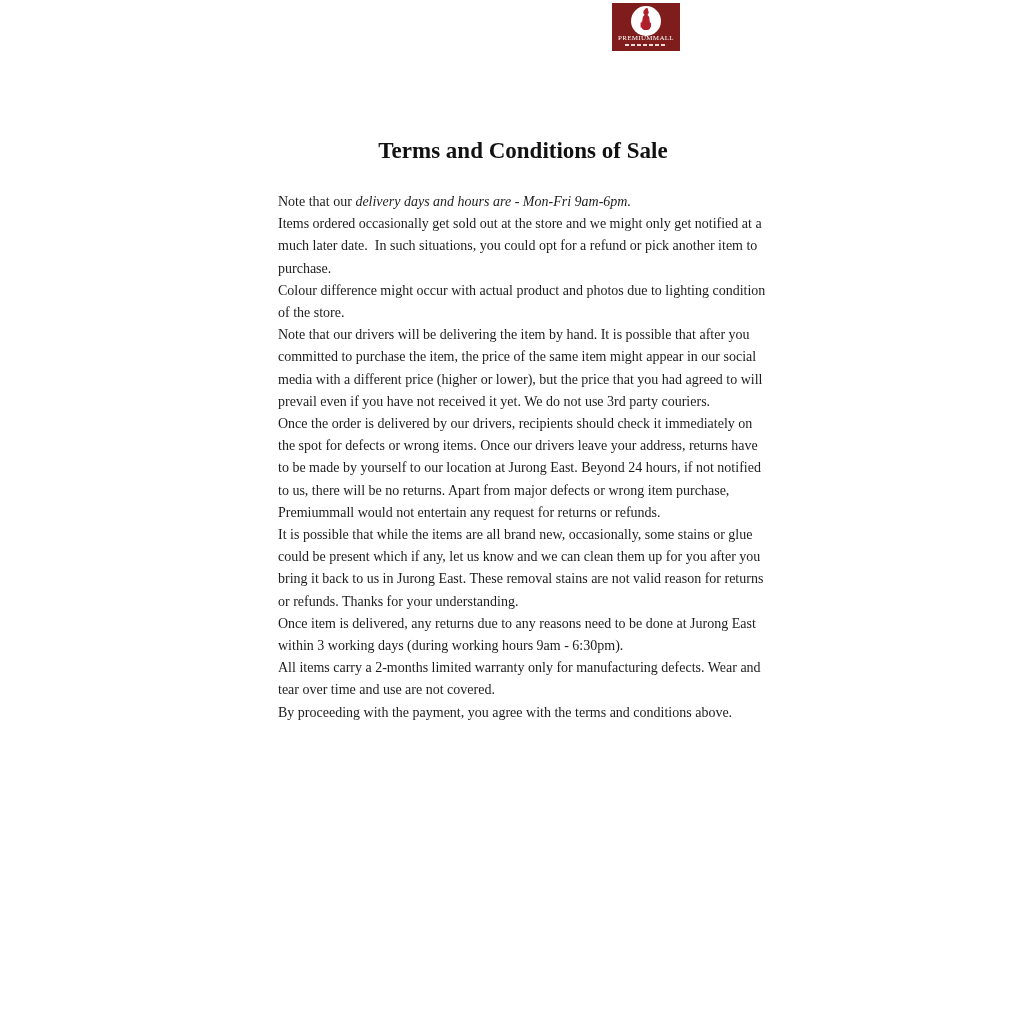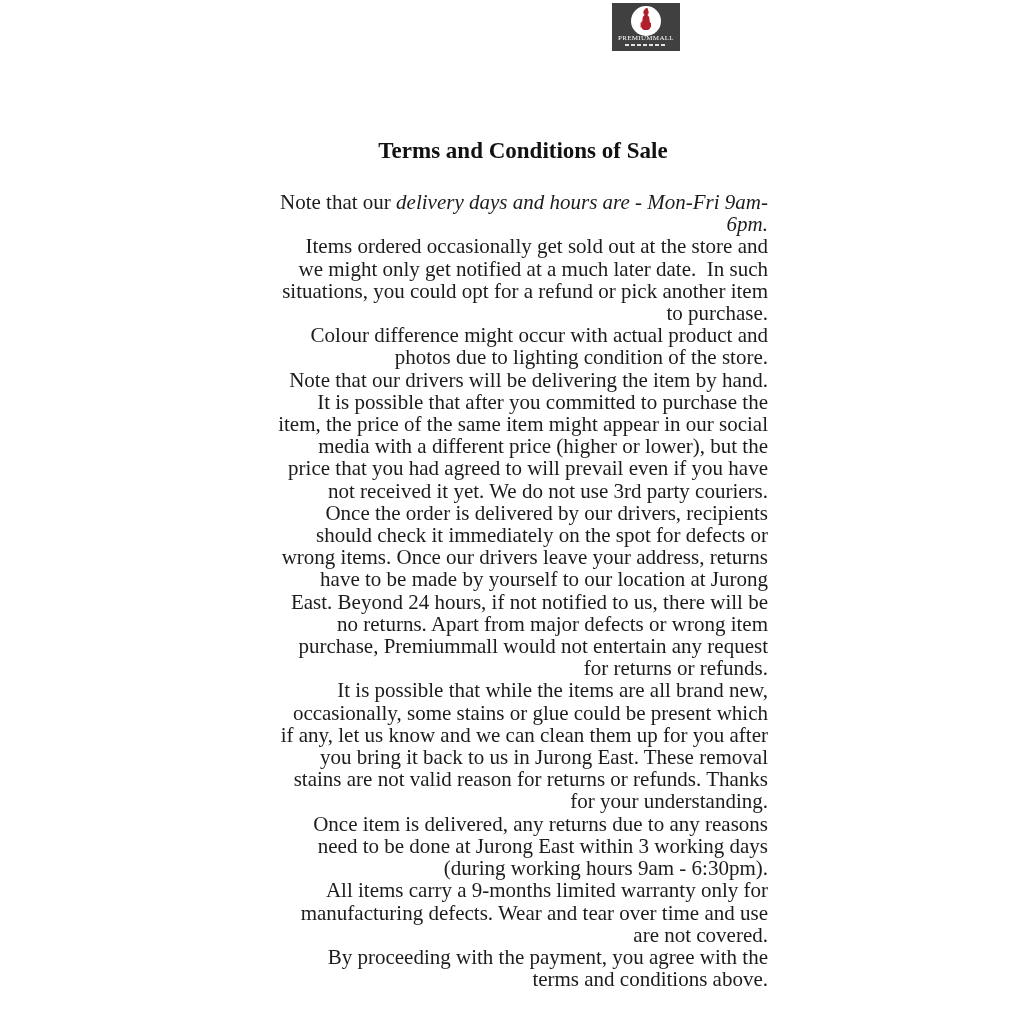--- a/index.html
+++ b/index.html
@@ -12,21 +12,21 @@
     font-family: "Liberation Serif", "DejaVu Serif", serif;
   }
 
   
   .logo {
     position: absolute;
     left: 612px;
     top: 3px;
     width: 68px;
     height: 48px;
-    background: #404040;
+    background: #7f1d1d;
   }
   .logo-circle {
     position: absolute;
     left: 19px;
     top: 3px;
     width: 30px;
     height: 30px;
     border-radius: 50%;
     background: #ffffff;
     overflow: hidden;
@@ -69,24 +69,23 @@
   .doc-title {
     margin: 16px 0 25px 0;
     font-size: 23px;
     line-height: 30px;
     font-weight: bold;
     text-align: center;
     color: #111111;
   }
   .para {
     margin: 0;
-    font-size: 21px;
+    font-size: 14px;
     line-height: 22.2px;
     white-space: pre-wrap;
-    text-align: right;
   }
   .para em { font-style: italic; }
 </style>
 </head>
 <body>
 
 <div class="page">
 
   <div class="logo">
     <div class="logo-circle">
@@ -113,17 +112,17 @@
     <h1 class="doc-title">Terms and Conditions of Sale</h1>
 
     <p class="para"><span>Note that our </span><em>delivery days and hours are - Mon-Fri 9am-6pm.</em></p>
 
     <p class="para">Items ordered occasionally get sold out at the store and we might only get notified at a much later date.  In such situations, you could opt for a refund or pick another item to purchase.</p>
     <p class="para">Colour difference might occur with actual product and photos due to lighting condition of the store.</p>
     <p class="para">Note that our drivers will be delivering the item by hand. It is possible that after you committed to purchase the item, the price of the same item might appear in our social media with a different price (higher or lower), but the price that you had agreed to will prevail even if you have not received it yet. We do not use 3rd party couriers.</p>
     <p class="para">Once the order is delivered by our drivers, recipients should check it immediately on the spot for defects or wrong items. Once our drivers leave your address, returns have to be made by yourself to our location at Jurong East. Beyond 24 hours, if not notified to us, there will be no returns. Apart from major defects or wrong item purchase, Premiummall would not entertain any request for returns or refunds.</p>
     <p class="para">It is possible that while the items are all brand new, occasionally, some stains or glue could be present which if any, let us know and we can clean them up for you after you bring it back to us in Jurong East. These removal stains are not valid reason for returns or refunds. Thanks for your understanding.</p>
     <p class="para">Once item is delivered, any returns due to any reasons need to be done at Jurong East within 3 working days (during working hours 9am - 6:30pm).</p>
-    <p class="para">All items carry a 9-months limited warranty only for manufacturing defects. Wear and tear over time and use are not covered.</p>
+    <p class="para">All items carry a 2-months limited warranty only for manufacturing defects. Wear and tear over time and use are not covered.</p>
     <p class="para">By proceeding with the payment, you agree with the terms and conditions above.</p>
   </div>
 
 </div>
 
 </body></html>

